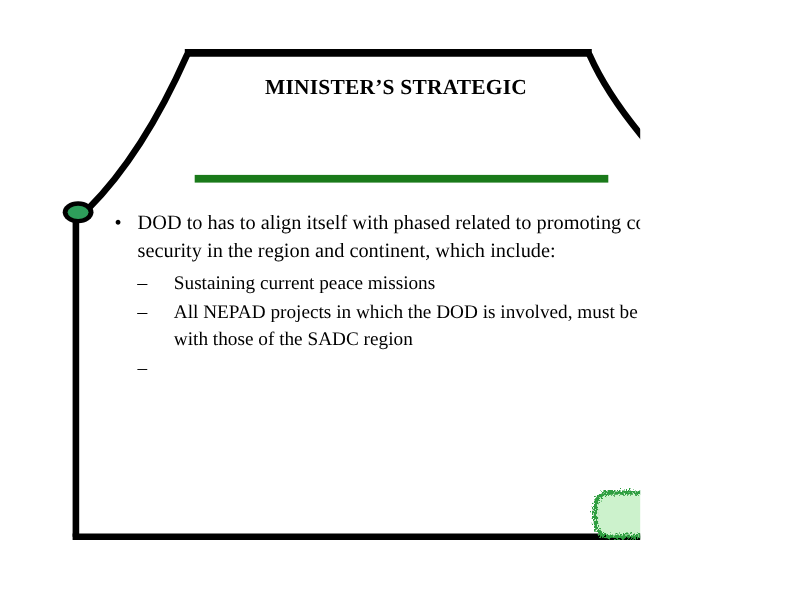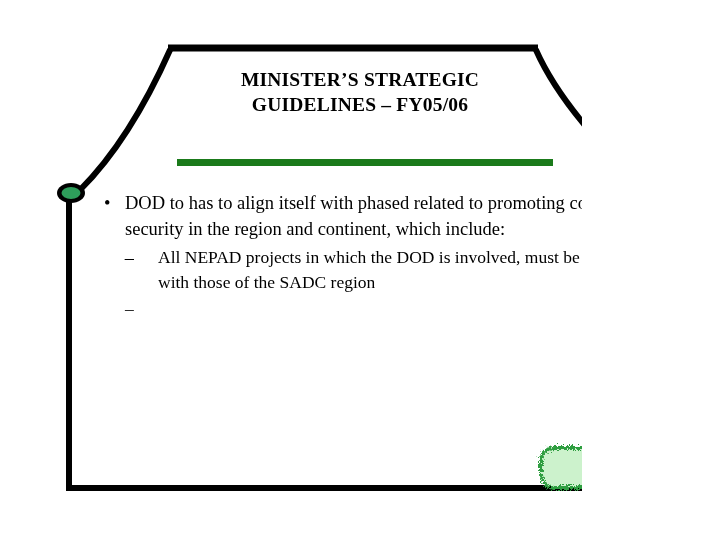--- a/index.html
+++ b/index.html
@@ -146,40 +146,40 @@
     </g>
 
     <g>
       <ellipse cx="660" cy="193" rx="14" ry="10" fill="#000000"></ellipse>
       <ellipse cx="660" cy="193" rx="9.5" ry="6" fill="#2e9e5b"></ellipse>
     </g>
   </svg>
 
   <div id="title-block">
     <div class="title-line">MINISTER’S STRATEGIC</div>
-    <div class="title-line">GUIDELINES – FY05/06</div>
   </div>
 
   <div id="divider-bar"></div>
 
   <div id="body-block">
 
     <div class="lvl1">
       <span class="marker">•</span>
       <span>DOD to has to align itself with phased related to promoting collective security in the region and continent, which include:</span>
     </div>
 
     <div class="lvl2-list">
 
       <div class="lvl2">
         <span class="marker">–</span>
       </div>
 
       <div class="lvl2">
         <span class="marker">–</span>
+        <span>Sustaining current peace missions</span>
       </div>
 
       <div class="lvl2">
         <span class="marker">–</span>
       </div>
 
       <div class="lvl2">
         <span class="marker">–</span>
         <span>All NEPAD projects in which the DOD is involved, must be integrated with those of the SADC region</span>
       </div>

